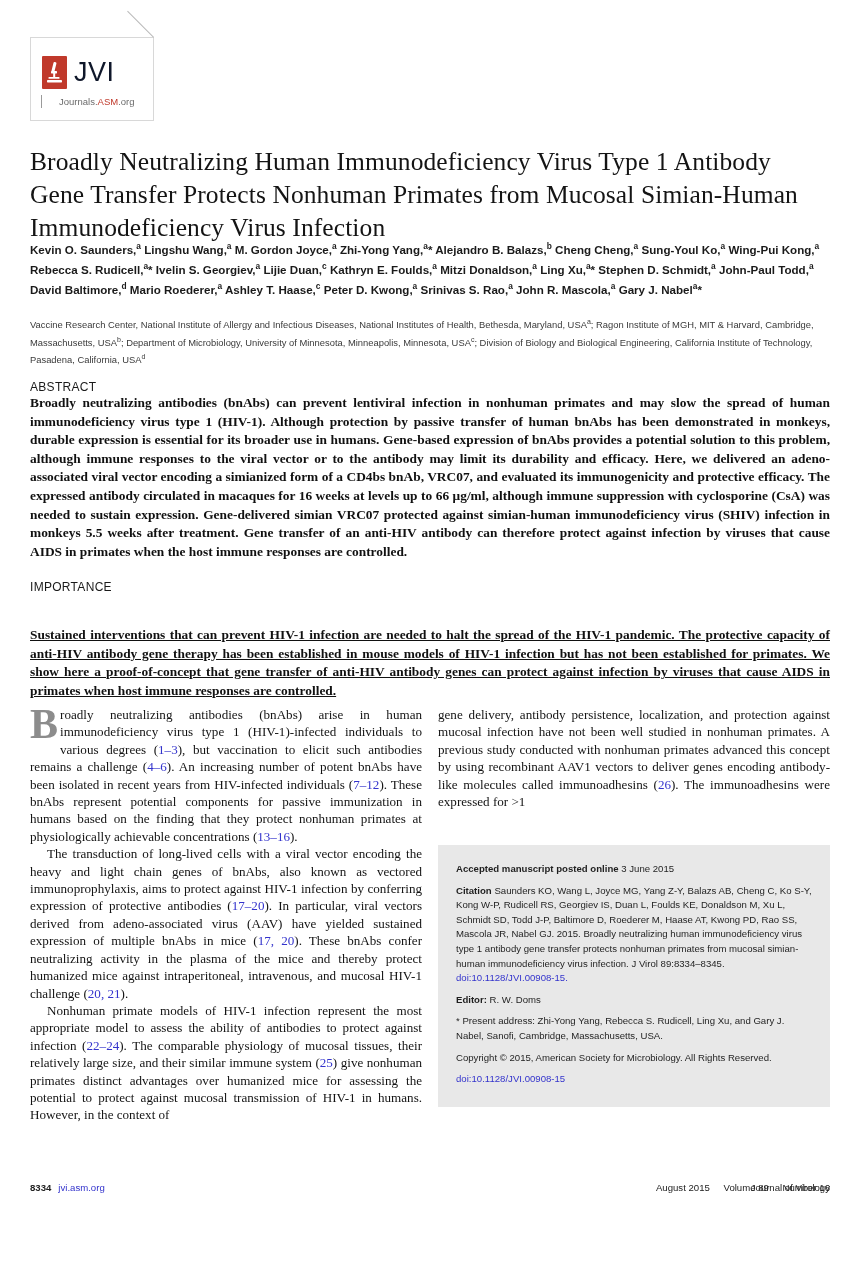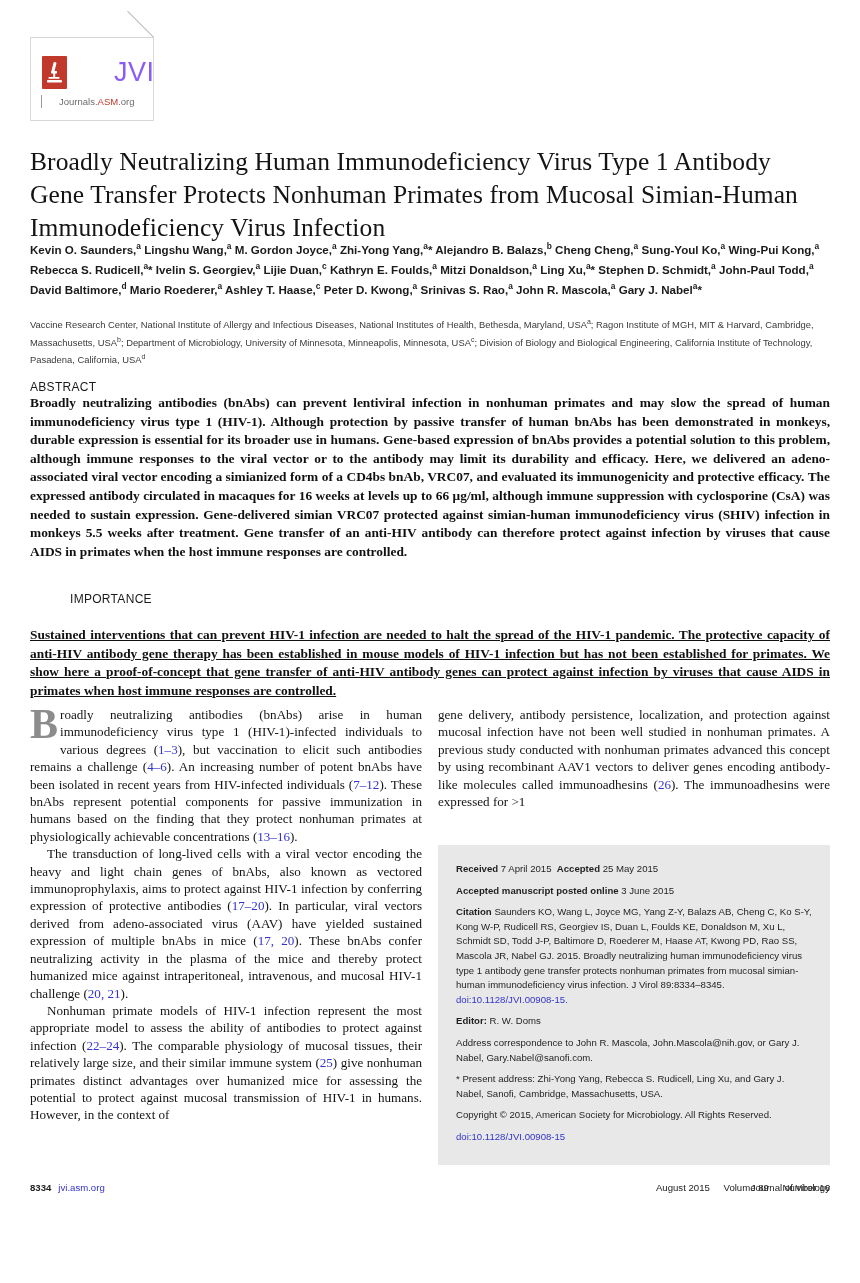--- a/index.html
+++ b/index.html
@@ -65,24 +65,23 @@
     height: 33px;
     background: #c0392b;
     position: relative;
     border-radius: 1px;
   }
   .logo-mark svg { position: absolute; left: 4px; top: 4px; }
   .logo-jvi {
     font-family: "Liberation Sans", sans-serif;
     font-size: 27px;
     letter-spacing: 0.5px;
-    color: #8b5cf6;
+    color: #0f172a;
     line-height: 1;
     font-weight: 400;
-    margin-left: 40px;
   }
   .logo-tag {
     position: absolute;
     left: 28px;
     top: 58px;
     font-family: "Liberation Sans", sans-serif;
     font-size: 9.5px;
     color: #6b6b6b;
     white-space: nowrap;
   }
@@ -141,21 +140,21 @@
   .sec-head {
     position: absolute;
     left: 30px;
     font-family: "Liberation Sans", sans-serif;
     font-size: 12px;
     font-weight: normal;
     letter-spacing: 0.3px;
     color: #1a1a1a;
   }
   #abstract-head { top: 380px; }
-  #importance-head { top: 592px; margin-left: 40px; }
+  #importance-head { top: 580px; }
 
   .abs-body {
     position: absolute;
     left: 30px;
     width: 800px;
     font-family: "Liberation Serif", serif;
     font-size: 13.4px;
     line-height: 18.6px;
     font-weight: bold;
     text-align: justify;
@@ -285,39 +284,32 @@
     <p>The transduction of long-lived cells with a viral vector encoding the heavy and light chain genes of bnAbs, also known as vectored immunoprophylaxis, aims to protect against HIV-1 infection by conferring expression of protective antibodies (<span class="cite">17–20</span>). In particular, viral vectors derived from adeno-associated virus (AAV) have yielded sustained expression of multiple bnAbs in mice (<span class="cite">17, 20</span>). These bnAbs confer neutralizing activity in the plasma of the mice and thereby protect humanized mice against intraperitoneal, intravenous, and mucosal HIV-1 challenge (<span class="cite">20, 21</span>).</p>
     <p>Nonhuman primate models of HIV-1 infection represent the most appropriate model to assess the ability of antibodies to protect against infection (<span class="cite">22–24</span>). The comparable physiology of mucosal tissues, their relatively large size, and their similar immune system (<span class="cite">25</span>) give nonhuman primates distinct advantages over humanized mice for assessing the potential to protect against mucosal transmission of HIV-1 in humans. However, in the context of</p>
   </div>
 
   <div class="col" id="col-right">
     <p class="first">gene delivery, antibody persistence, localization, and protection against mucosal infection have not been well studied in nonhuman primates. A previous study conducted with nonhuman primates advanced this concept by using recombinant AAV1 vectors to deliver genes encoding antibody-like molecules called immunoadhesins (<span class="cite">26</span>). The immunoadhesins were expressed for &gt;1</p>
   </div>
 
   <div class="metabox">
     <p>
-      <b>Received</b>
-      <span>7 April 2015</span>&nbsp;
-      <b>Accepted</b>
-      <span>25 May 2015</span>
-    </p>
-    <p>
       <b>Accepted manuscript posted online</b>
       <span>3 June 2015</span>
     </p>
     <p>
       <b>Citation</b>
       <span>Saunders KO, Wang L, Joyce MG, Yang Z-Y, Balazs AB, Cheng C, Ko S-Y, Kong W-P, Rudicell RS, Georgiev IS, Duan L, Foulds KE, Donaldson M, Xu L, Schmidt SD, Todd J-P, Baltimore D, Roederer M, Haase AT, Kwong PD, Rao SS, Mascola JR, Nabel GJ. 2015. Broadly neutralizing human immunodeficiency virus type 1 antibody gene transfer protects nonhuman primates from mucosal simian-human immunodeficiency virus infection. J Virol 89:8334–8345.</span>
       <span class="doi">doi:10.1128/JVI.00908-15.</span>
     </p>
     <p>
       <b>Editor:</b>
       <span>R. W. Doms</span>
     </p>
-    <p>Address correspondence to John R. Mascola, John.Mascola@nih.gov, or Gary J. Nabel, Gary.Nabel@sanofi.com.</p>
     <p>* Present address: Zhi-Yong Yang, Rebecca S. Rudicell, Ling Xu, and Gary J. Nabel, Sanofi, Cambridge, Massachusetts, USA.</p>
     <p>Copyright © 2015, American Society for Microbiology. All Rights Reserved.</p>
     <p class="doi">doi:10.1128/JVI.00908-15</p>
   </div>
 
   <div class="footer">
     <div class="footer-left">
       <span>8334</span><span class="url">jvi.asm.org</span>
     </div>
     <div class="footer-center">Journal of Virology</div>

